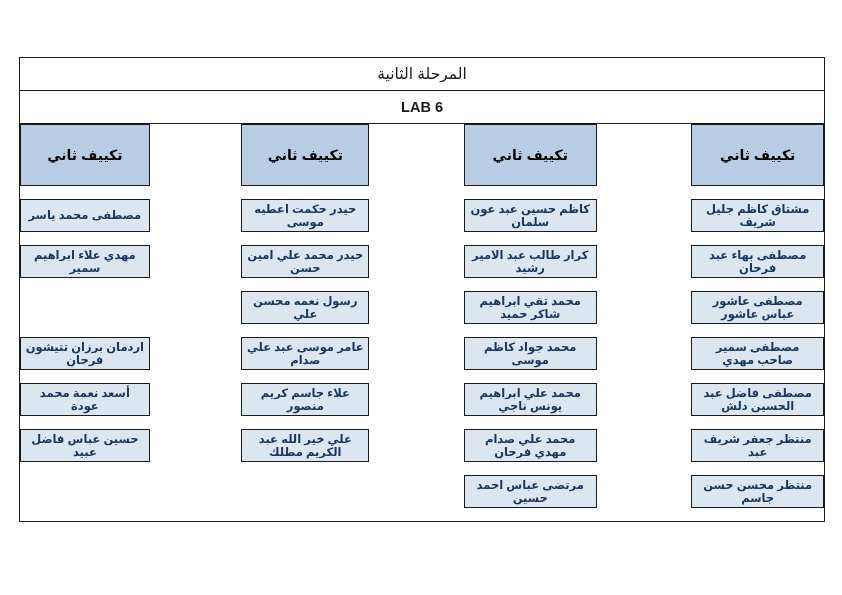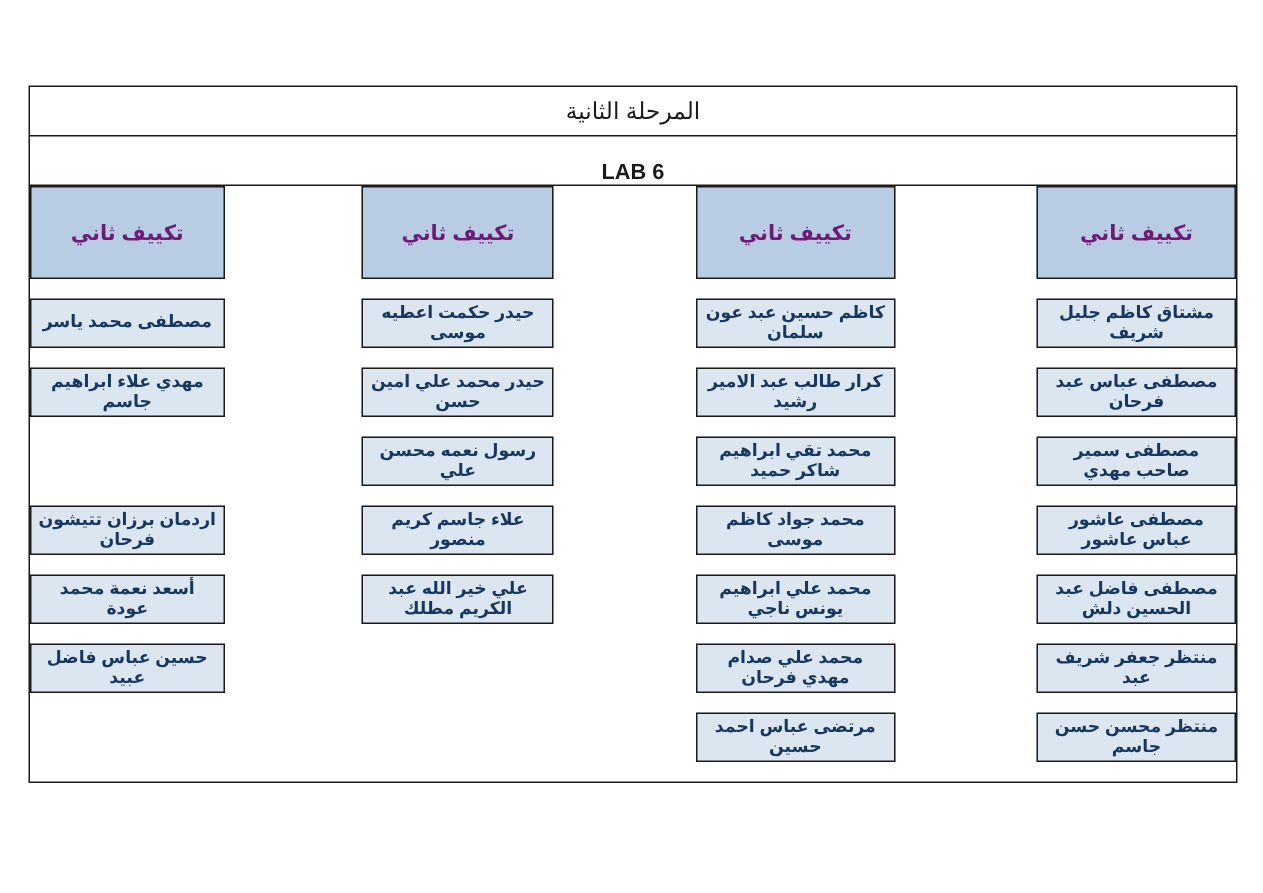--- a/index.html
+++ b/index.html
@@ -43,21 +43,21 @@
   .title-row .title-text {
     font-size: 15.5px;
     color: #1a1a1a;
     letter-spacing: 0.2px;
   }
 
   .lab-row {
     height: 33px;
     border-bottom: 1.4px solid #1a1a1a;
     display: flex;
-    align-items: flex-end;
+    align-items: center;
     justify-content: center;
     box-sizing: border-box;
   }
   .lab-row .lab-text {
     font-size: 14.5px;
     font-weight: bold;
     color: #1a1a1a;
     direction: ltr;
   }
 
@@ -86,21 +86,21 @@
 
   .col-head {
     height: 62px;
     background: #b8cce4;
     border: 1.4px solid #1a1a1a;
     box-sizing: border-box;
     display: flex;
     align-items: center;
     justify-content: center;
     font-size: 14px;
-    color: #701a75;
+    color: #000000;
     font-weight: bold;
   }
 
   .cell {
     height: 33px;
     margin-top: 13px;
     background: #dce6f1;
     border: 1.4px solid #1a1a1a;
     box-sizing: border-box;
     display: flex;
@@ -134,23 +134,23 @@
 
     <div class="lab-row">
       <span class="lab-text">LAB 6</span>
     </div>
 
     <div class="grid-body">
 
       <div class="column col-0">
         <div class="col-head">تكييف ثاني</div>
         <div class="cell">مشتاق كاظم جليل شريف</div>
-        <div class="cell">مصطفى عباس عبد فرحان</div>
+        <div class="cell">مصطفى بهاء عبد فرحان</div>
+        <div class="cell">مصطفى عاشور عباس عاشور</div>
         <div class="cell">مصطفى سمير صاحب مهدي</div>
-        <div class="cell">مصطفى عاشور عباس عاشور</div>
         <div class="cell tall">مصطفى فاضل عبد الحسين دلش</div>
         <div class="cell">منتظر جعفر شريف عبد</div>
         <div class="cell">منتظر محسن حسن جاسم</div>
         <div class="tail-spacer"></div>
       </div>
 
       <div class="column col-gap-a gapcol"></div>
 
       <div class="column col-1">
         <div class="col-head">تكييف ثاني</div>
@@ -164,31 +164,32 @@
         <div class="tail-spacer"></div>
       </div>
 
       <div class="column col-gap-b gapcol"></div>
 
       <div class="column col-2">
         <div class="col-head">تكييف ثاني</div>
         <div class="cell">حيدر حكمت اعطيه موسى</div>
         <div class="cell">حيدر محمد علي امين حسن</div>
         <div class="cell">رسول نعمه محسن علي</div>
+        <div class="cell">عامر موسى عبد علي صدام</div>
         <div class="cell">علاء جاسم كريم منصور</div>
         <div class="cell">علي خير الله عبد الكريم مطلك</div>
         <div class="tail-spacer"></div>
       </div>
 
       <div class="column col-gap-c gapcol"></div>
 
       <div class="column col-3">
         <div class="col-head">تكييف ثاني</div>
         <div class="cell">مصطفى محمد ياسر</div>
-        <div class="cell">مهدي علاء ابراهيم جاسم</div>
+        <div class="cell">مهدي علاء ابراهيم سمير</div>
         <div class="cell empty"></div>
         <div class="cell">اردمان برزان تتيشون فرحان</div>
         <div class="cell">أسعد نعمة محمد عودة</div>
         <div class="cell">حسين عباس فاضل عبيد</div>
         <div class="tail-spacer"></div>
       </div>
 
     </div>
   </div>
 </div>

